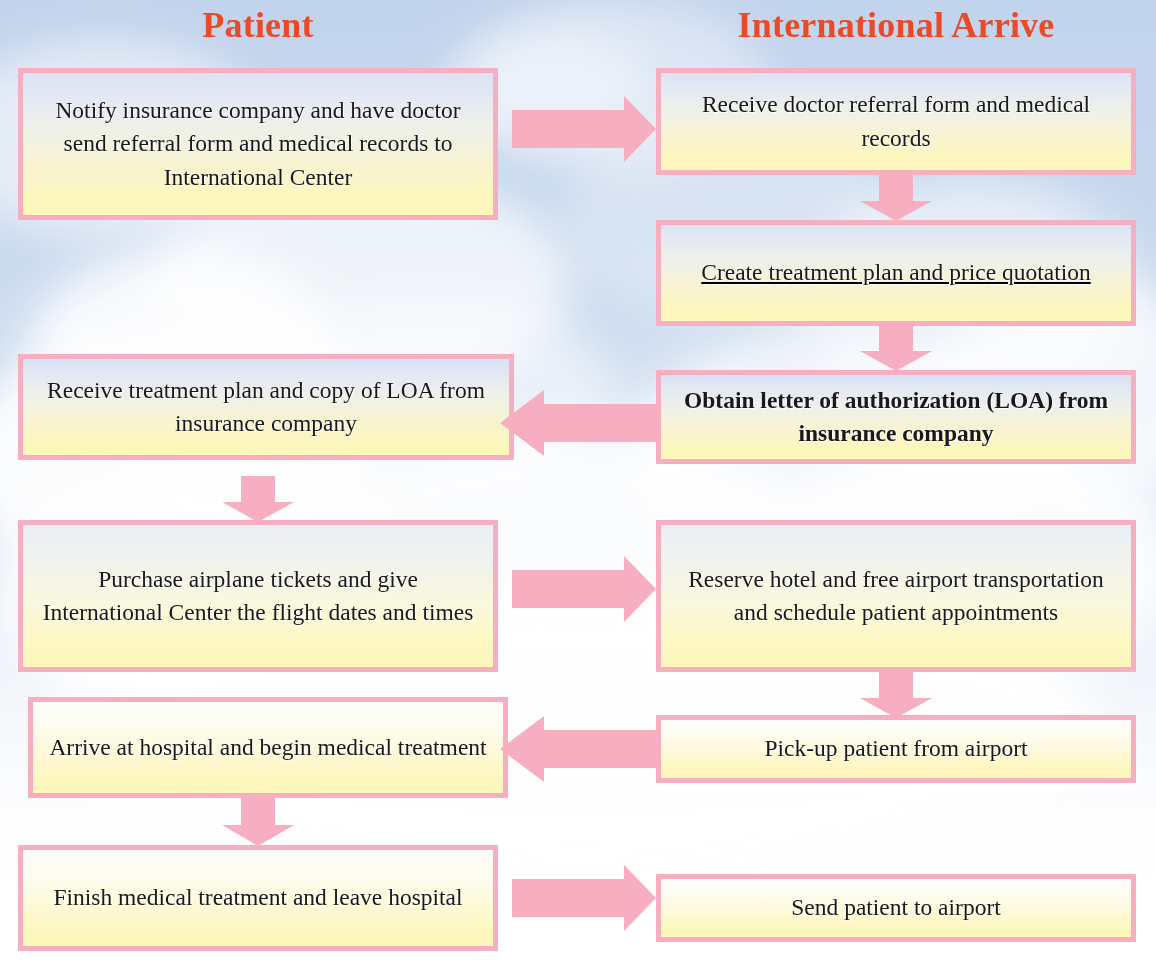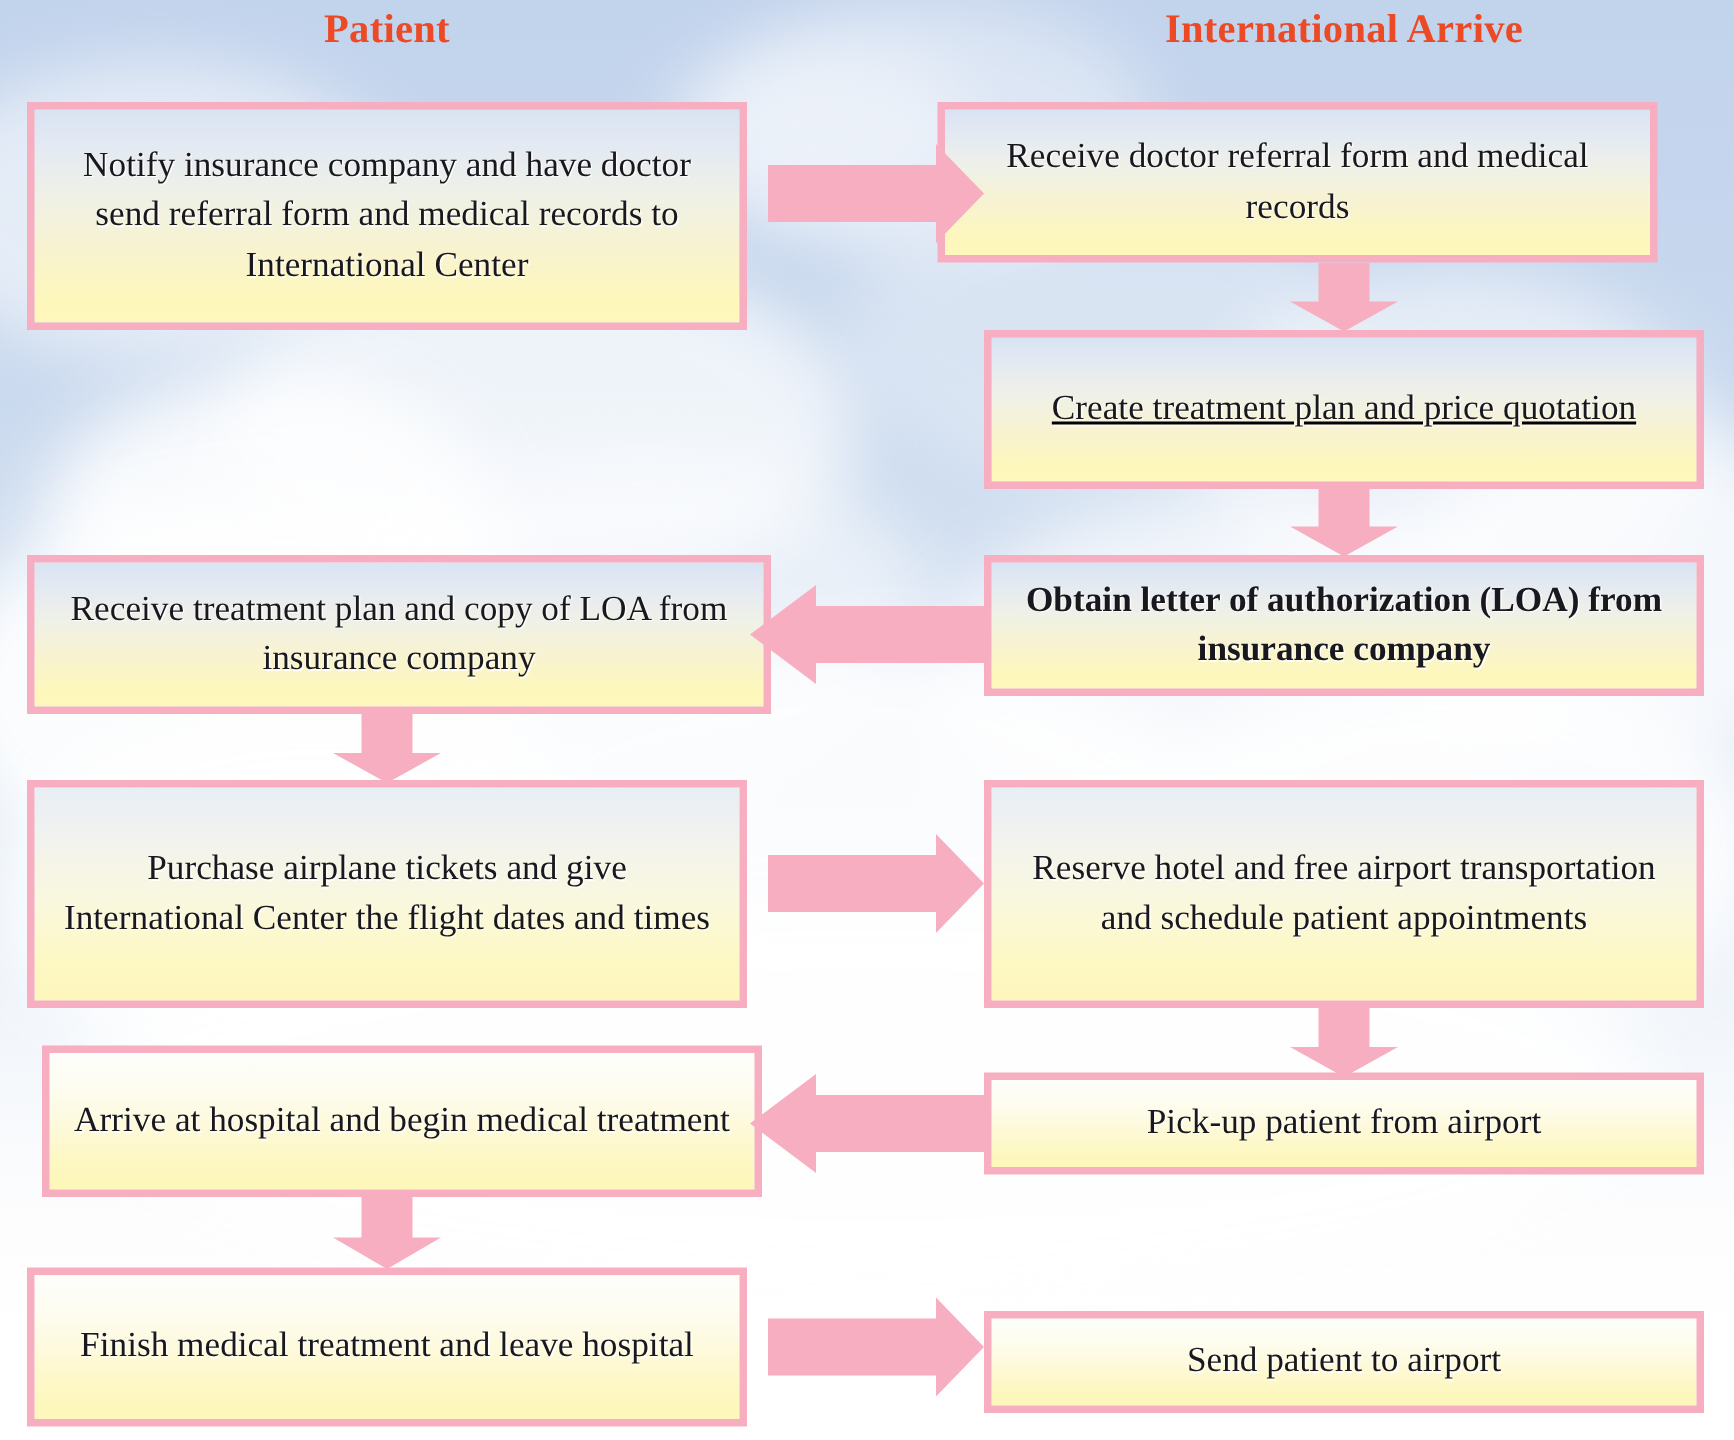--- a/index.html
+++ b/index.html
@@ -32,21 +32,21 @@
   .c11{left:300px; top:430px; width:520px;height:260px;opacity:.85;}
   .c12{left:0px;   top:470px; width:420px;height:250px;opacity:.9;}
   .c13{left:760px; top:440px; width:420px;height:250px;opacity:.85;}
   .c14{left:60px;  top:600px; width:1040px;height:260px;opacity:.95;}
   .c15{left:440px; top:30px;  width:210px;height:120px;opacity:.45;}
 
   
   .col-title{
     position:absolute;
     font-weight:bold;
-    font-size:27px;
+    font-size:36px;
     color:#ec4a26;
     text-align:center;
     white-space:nowrap;
     letter-spacing:.2px;
   }
 
   
   .pbox{
     position:absolute;
     box-sizing:border-box;
@@ -98,37 +98,37 @@
   </div>
 
   <div class="col-title" style="left:18px;top:4px;width:480px;">Patient</div>
 
   <div class="col-title" style="left:656px;top:4px;width:480px;">International Arrive</div>
 
   <div class="pbox" style="left:18px;top:68px;width:480px;height:152px;">
     <div class="txt">Notify insurance company and have doctor send referral form and medical records to International Center</div>
   </div>
 
-  <div class="pbox" style="left:18px;top:370px;width:496px;height:106px;">
+  <div class="pbox" style="left:18px;top:354px;width:496px;height:106px;">
     <div class="txt">Receive treatment plan and copy of LOA from insurance company</div>
   </div>
 
   <div class="pbox mild" style="left:18px;top:520px;width:480px;height:152px;">
     <div class="txt">Purchase airplane tickets and give International Center the flight dates and times</div>
   </div>
 
   <div class="pbox pale" style="left:18px;top:697px;width:480px;height:101px;margin-left:10px;">
     <div class="txt">Arrive at hospital and begin medical treatment</div>
   </div>
 
   <div class="pbox pale" style="left:18px;top:845px;width:480px;height:106px;">
     <div class="txt">Finish medical treatment and leave hospital</div>
   </div>
 
-  <div class="pbox" style="left:625px;top:68px;width:480px;height:107px;justify-content:center;">
+  <div class="pbox" style="left:656px;top:68px;width:480px;height:107px;justify-content:center;">
     <div class="txt">Receive doctor referral form and medical records</div>
   </div>
 
   <div class="pbox" style="left:656px;top:220px;width:480px;height:106px;text-decoration:underline;">
     <div class="txt">Create treatment plan and price quotation</div>
   </div>
 
   <div class="pbox" style="left:656px;top:370px;width:480px;height:94px;font-weight:bold;">
     <div class="txt">Obtain letter of authorization (LOA) from insurance company</div>
   </div>

